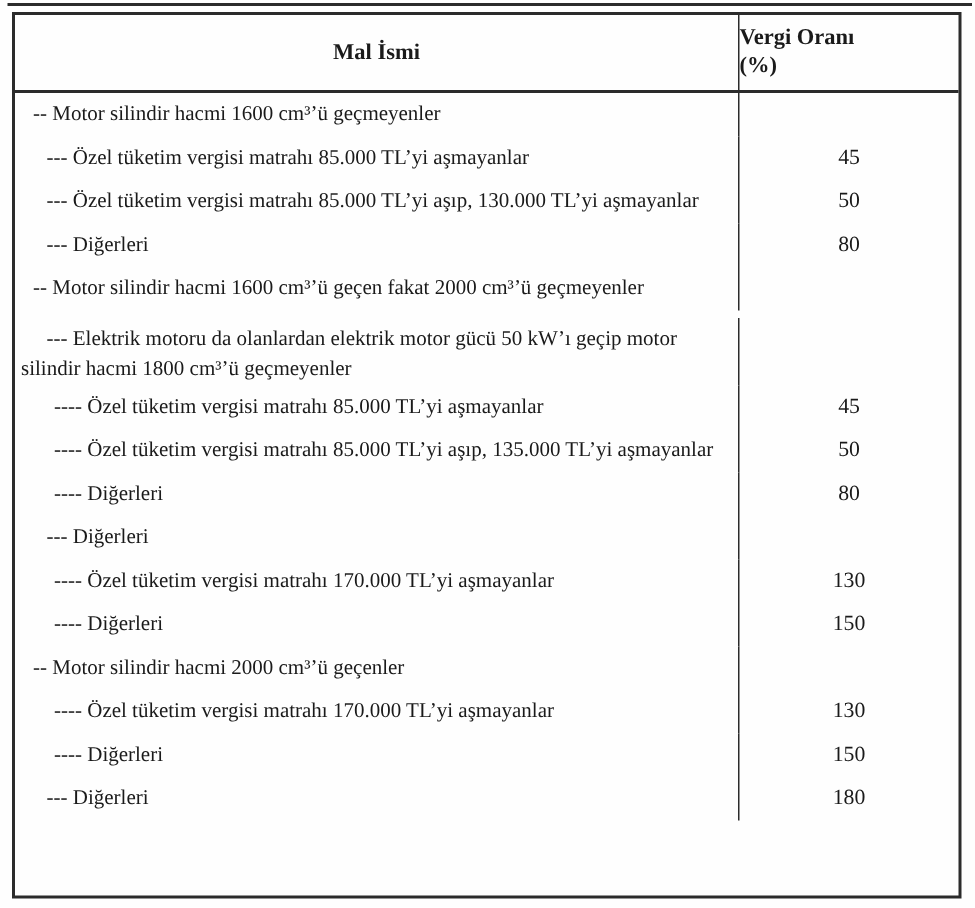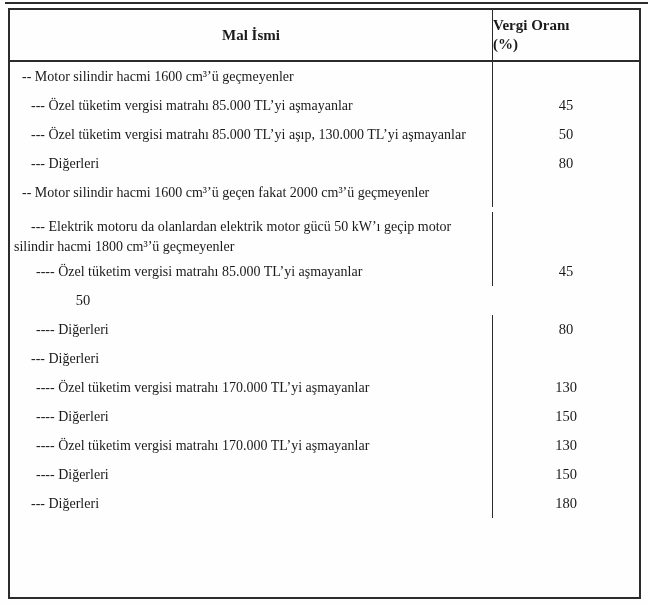--- a/index.html
+++ b/index.html
@@ -139,38 +139,43 @@
         <div class="row indent-3 wrap">
           <div class="cell-label">--- Elektrik motoru da olanlardan elektrik motor gücü 50 kW’ı geçip motor
 silindir hacmi 1800 cm³’ü geçmeyenler</div>
           <div class="cell-rate"></div>
         </div>
         <div class="row indent-4">
           <div class="cell-label">---- Özel tüketim vergisi matrahı 85.000 TL’yi aşmayanlar</div>
           <div class="cell-rate">45</div>
         </div>
         <div class="row indent-4">
+          <div class="cell-label">---- Özel tüketim vergisi matrahı 85.000 TL’yi aşıp, 135.000 TL’yi aşmayanlar</div>
           <div class="cell-rate">50</div>
         </div>
         <div class="row indent-4">
           <div class="cell-label">---- Diğerleri</div>
           <div class="cell-rate">80</div>
         </div>
         <div class="row indent-3">
           <div class="cell-label">--- Diğerleri</div>
           <div class="cell-rate"></div>
         </div>
         <div class="row indent-4">
           <div class="cell-label">---- Özel tüketim vergisi matrahı 170.000 TL’yi aşmayanlar</div>
           <div class="cell-rate">130</div>
         </div>
         <div class="row indent-4">
           <div class="cell-label">---- Diğerleri</div>
           <div class="cell-rate">150</div>
         </div>
+        <div class="row indent-2">
+          <div class="cell-label">-- Motor silindir hacmi 2000 cm³’ü geçenler</div>
+          <div class="cell-rate"></div>
+        </div>
         <div class="row indent-4">
           <div class="cell-label">---- Özel tüketim vergisi matrahı 170.000 TL’yi aşmayanlar</div>
           <div class="cell-rate">130</div>
         </div>
         <div class="row indent-4">
           <div class="cell-label">---- Diğerleri</div>
           <div class="cell-rate">150</div>
         </div>
         <div class="row indent-3">
           <div class="cell-label">--- Diğerleri</div>

